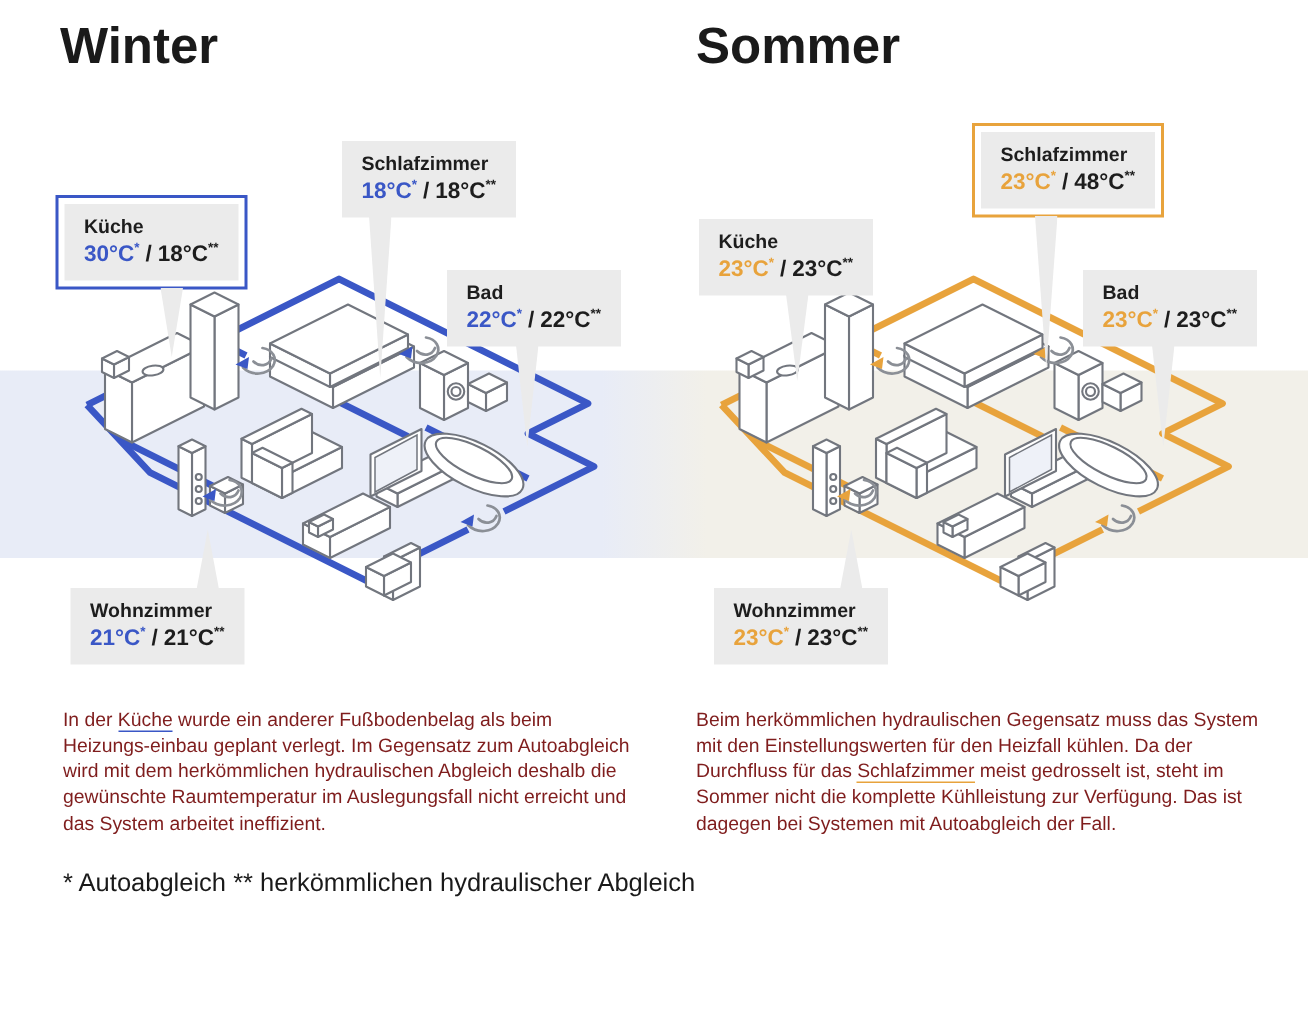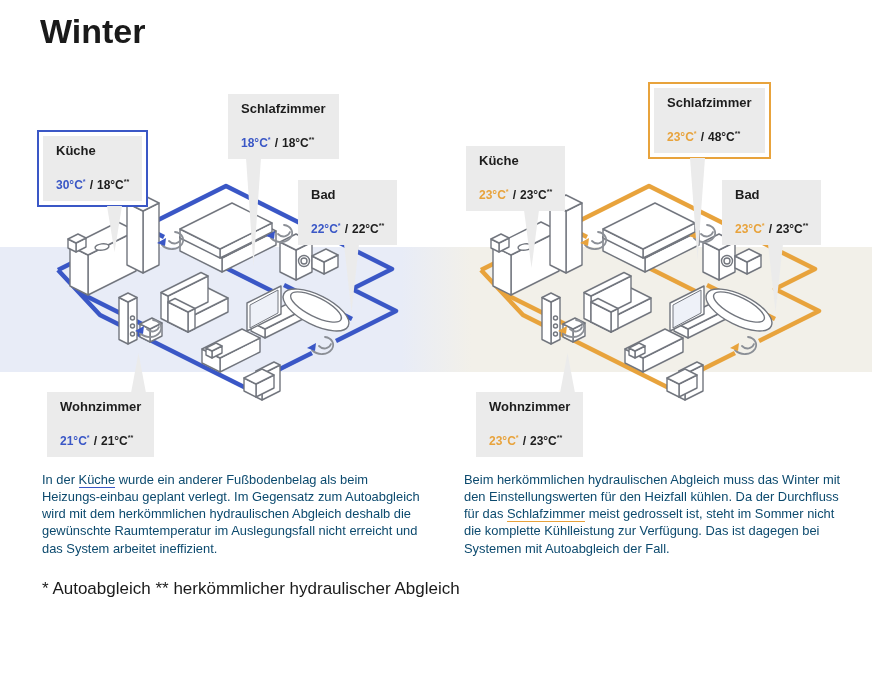--- a/index.html
+++ b/index.html
@@ -19,42 +19,42 @@
   .wall{stroke:var(--accent);stroke-width:4.5;fill:none;stroke-linejoin:round;stroke-linecap:butt;}
   .f{fill:#fff;stroke:#72767e;stroke-width:1.4;stroke-linejoin:round;}
   .screen{fill:#eef1f8;stroke:#72767e;stroke-width:1;}
   .fanline{fill:none;stroke:#8b8f96;stroke-width:1.8;stroke-linecap:round;}
   .fanarrow{fill:var(--accent);}
   .callout{position:absolute;white-space:nowrap;z-index:3;}
   .box{background:#ebebeb;}
   .inner{padding:7px 13px 9px;background:#ebebeb;}
   .hl .box{background:#fff;border:2px solid var(--accent);padding:4px;}
   .room-name{font-size:13px;font-weight:bold;color:#1d1d1d;}
-  .room-temps{font-size:12px;font-weight:bold;margin-top:20px;color:#1d1d1d;}
+  .room-temps{font-size:15px;font-weight:bold;margin-top:3px;color:#1d1d1d;}
   .t1{color:var(--accent);}
   sup{font-size:60%;vertical-align:super;line-height:0;}
   .sep{margin:0 4px;}
   .tail{position:absolute;top:100%;margin-top:-1px;width:15px;fill:#ebebeb;}
   .tail polygon{fill:#ebebeb;}
   .room-kueche .tail{left:70px;height:46px;}
   .p-sommer .room-kueche .tail{left:58px;height:58px;}
   .p-winter .room-schlafzimmer .tail{left:18px;height:108px;}
   .p-sommer .room-schlafzimmer .tail{left:42px;height:102px;}
   .room-bad .tail{left:46px;height:68px;}
   .room-wohnzimmer .tail{top:auto;bottom:100%;margin-bottom:-1px;left:84px;height:40px;transform:scaleY(-1);}
   
   .p-winter .room-kueche{left:37px;top:130px;}
   .p-winter .room-schlafzimmer{left:228px;top:94px;}
   .p-winter .room-bad{left:298px;top:180px;}
   .p-winter .room-wohnzimmer{left:47px;top:392px;}
   .p-sommer .room-kueche{left:30px;top:146px;}
   .p-sommer .room-schlafzimmer{left:212px;top:82px;}
   .p-sommer .room-bad{left:286px;top:180px;}
   .p-sommer .room-wohnzimmer{left:40px;top:392px;}
-  .desc{position:absolute;top:471px;margin:0;width:378px;font-size:12.9px;line-height:1.33;color:#0c4a6e;}
+  .desc{position:absolute;top:471px;margin:0;width:378px;font-size:12.9px;line-height:1.33;color:#7f1d1d;}
   .p-winter .desc{left:42px;}
   .p-sommer .desc{left:28px;width:382px;}
   .desc .link{border-bottom:1.5px solid var(--accent);}
   .legend{position:absolute;left:42px;top:579px;font-size:17px;color:#1a1a1a;}
 </style>
 </head>
 <body>
 
 <div class="canvas">
   <div class="band"></div>
@@ -192,20 +192,21 @@
               <div class="inner">
                 <div class="room-name">Wohnzimmer</div>
                 <div class="room-temps"><span class="t1"><span>21°C</span><sup>*</sup></span><span class="sep">/</span><span class="t2"><span>21°C</span><sup>**</sup></span></div>
               </div>
             </div>
           </div>
         </div>
     <p class="desc"><span class="pre">In der </span><span class="link">Küche</span><span class="post"> wurde ein anderer Fußbodenbelag als beim Heizungs-einbau geplant verlegt. Im Gegensatz zum Autoabgleich wird mit dem herkömmlichen hydraulischen Abgleich deshalb die gewünschte Raumtemperatur im Auslegungsfall nicht erreicht und das System arbeitet ineffizient.</span></p>
   </section>
       <section class="panel p-sommer" style="--accent: #e8a33c;">
+    <h1 class="title">Sommer</h1>
     <svg class="scene" viewBox="0 0 400 340" xmlns="http://www.w3.org/2000/svg">
           <path d="M18,190 L186,106 L352,189 L312,209 L356,231 L296,261" class="wall"></path>
           <path d="M272,273 L204,307 L60,235 L18,190" class="wall"></path>
           <path d="M104,147 L124,157" class="wall"></path>
           <path d="M146,168 L232,211" class="wall"></path>
           <path d="M244,205 L312,239" class="wall"></path>
           <path d="M40,213 L102,244" class="wall"></path>
           <polygon points="48,215 96,191 96,151 48,175" class="f"></polygon>
           <polygon points="48,215 30,206 30,166 48,175" class="f"></polygon>
           <polygon points="48,175 96,151 78,142 30,166" class="f"></polygon>
@@ -327,17 +328,17 @@
               <polygon points="0,0 16,0 8,100"></polygon>
             </svg>
             <div class="box">
               <div class="inner">
                 <div class="room-name">Wohnzimmer</div>
                 <div class="room-temps"><span class="t1"><span>23°C</span><sup>*</sup></span><span class="sep">/</span><span class="t2"><span>23°C</span><sup>**</sup></span></div>
               </div>
             </div>
           </div>
         </div>
-    <p class="desc"><span class="pre">Beim herkömmlichen hydraulischen Abgleich muss das Winter mit den Einstellungswerten für den Heizfall kühlen. Da der Durchfluss für das </span><span class="link">Schlafzimmer</span><span class="post"> meist gedrosselt ist, steht im Sommer nicht die komplette Kühlleistung zur Verfügung. Das ist dagegen bei Systemen mit Autoabgleich der Fall.</span></p>
+    <p class="desc"><span class="pre">Beim herkömmlichen hydraulischen Gegensatz muss das System mit den Einstellungswerten für den Heizfall kühlen. Da der Durchfluss für das </span><span class="link">Schlafzimmer</span><span class="post"> meist gedrosselt ist, steht im Sommer nicht die komplette Kühlleistung zur Verfügung. Das ist dagegen bei Systemen mit Autoabgleich der Fall.</span></p>
   </section>
     </div>
-  <div class="legend">* Autoabgleich ** herkömmlicher hydraulischer Abgleich</div>
+  <div class="legend">* Autoabgleich ** herkömmlichen hydraulischer Abgleich</div>
 </div>
 
 </body></html>

